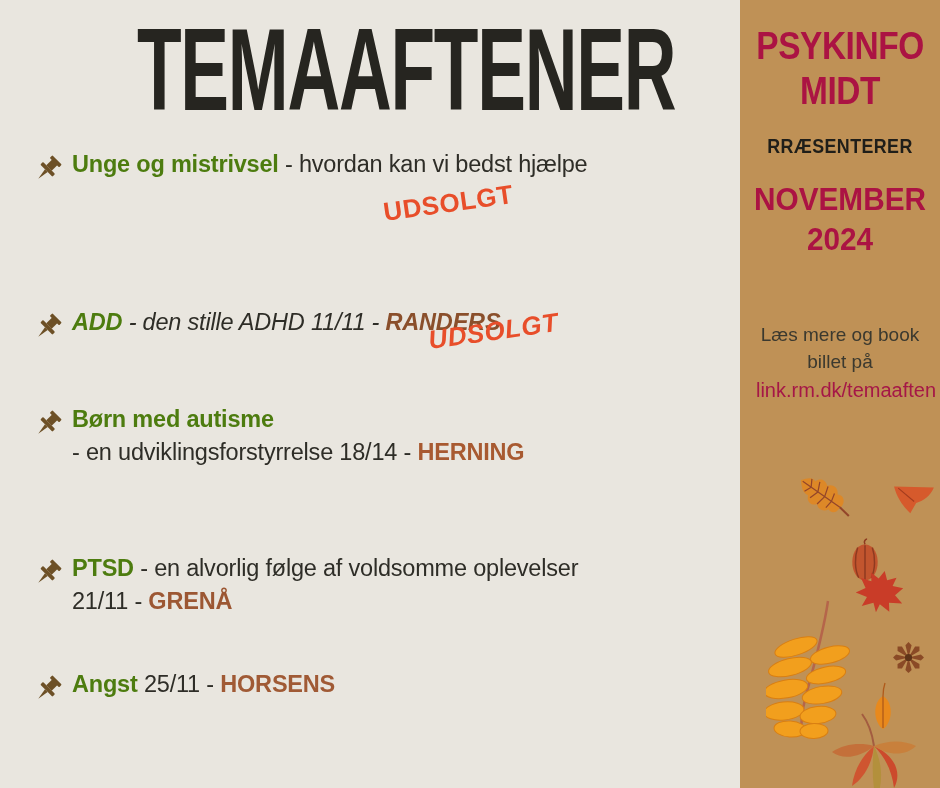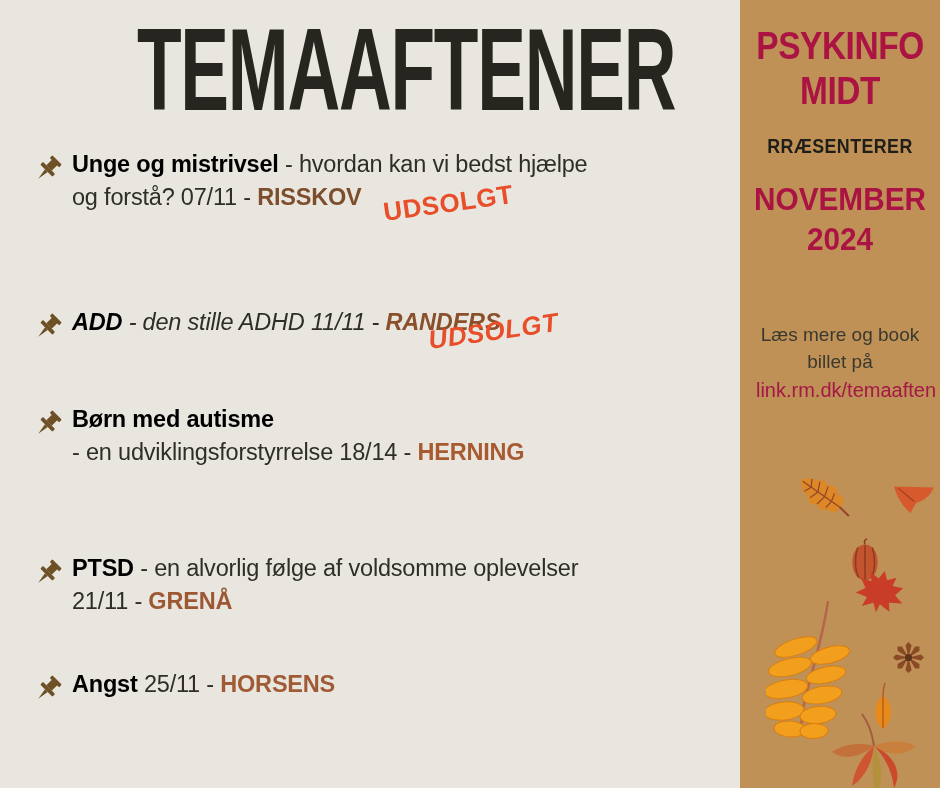--- a/index.html
+++ b/index.html
@@ -44,21 +44,21 @@
     left: 0;
     top: 2px;
   }
   .event .txt {
     margin-left: 44px;
     font-size: 23.5px;
     line-height: 33px;
     letter-spacing: -0.2px;
   }
   .event .line { white-space: nowrap; }
-  .event b { font-weight: 700; color: #000000; }
+  .event b { font-weight: 700; color: #4d7c0f; }
   .loc { font-weight: 700; }
   .soldout {
     position: absolute;
     font-weight: 700;
     font-size: 26px;
     letter-spacing: 0.5px;
     color: #e84e2a;
     transform: rotate(-8deg);
     white-space: nowrap;
   }
@@ -153,21 +153,20 @@
         <g fill="#6d5026" transform="rotate(45 20 20)">
           <rect x="13" y="5" width="14" height="4" rx="1"></rect>
           <rect x="16" y="8" width="8" height="9"></rect>
           <rect x="11" y="17" width="18" height="4" rx="1"></rect>
           <polygon points="18,21 22,21 20,33"></polygon>
         </g>
       </svg>
     </span>
     <div class="txt">
       <div class="line"><b>Unge og mistrivsel</b><span> - hvordan kan vi bedst hjælpe</span></div>
-      <div class="line"><span>og forstå? 07/11 - </span><span class="loc" style="color: rgb(125, 78, 46);">RISSKOV</span></div>
     </div>
     <span class="soldout" style="color: rgb(232, 78, 42);">UDSOLGT</span>
   </div>
 
   <div class="event event-2">
     <span class="pin">
       <svg width="38" height="40" viewBox="0 0 40 40">
         <g fill="#6d5026" transform="rotate(45 20 20)">
           <rect x="13" y="5" width="14" height="4" rx="1"></rect>
           <rect x="16" y="8" width="8" height="9"></rect>

